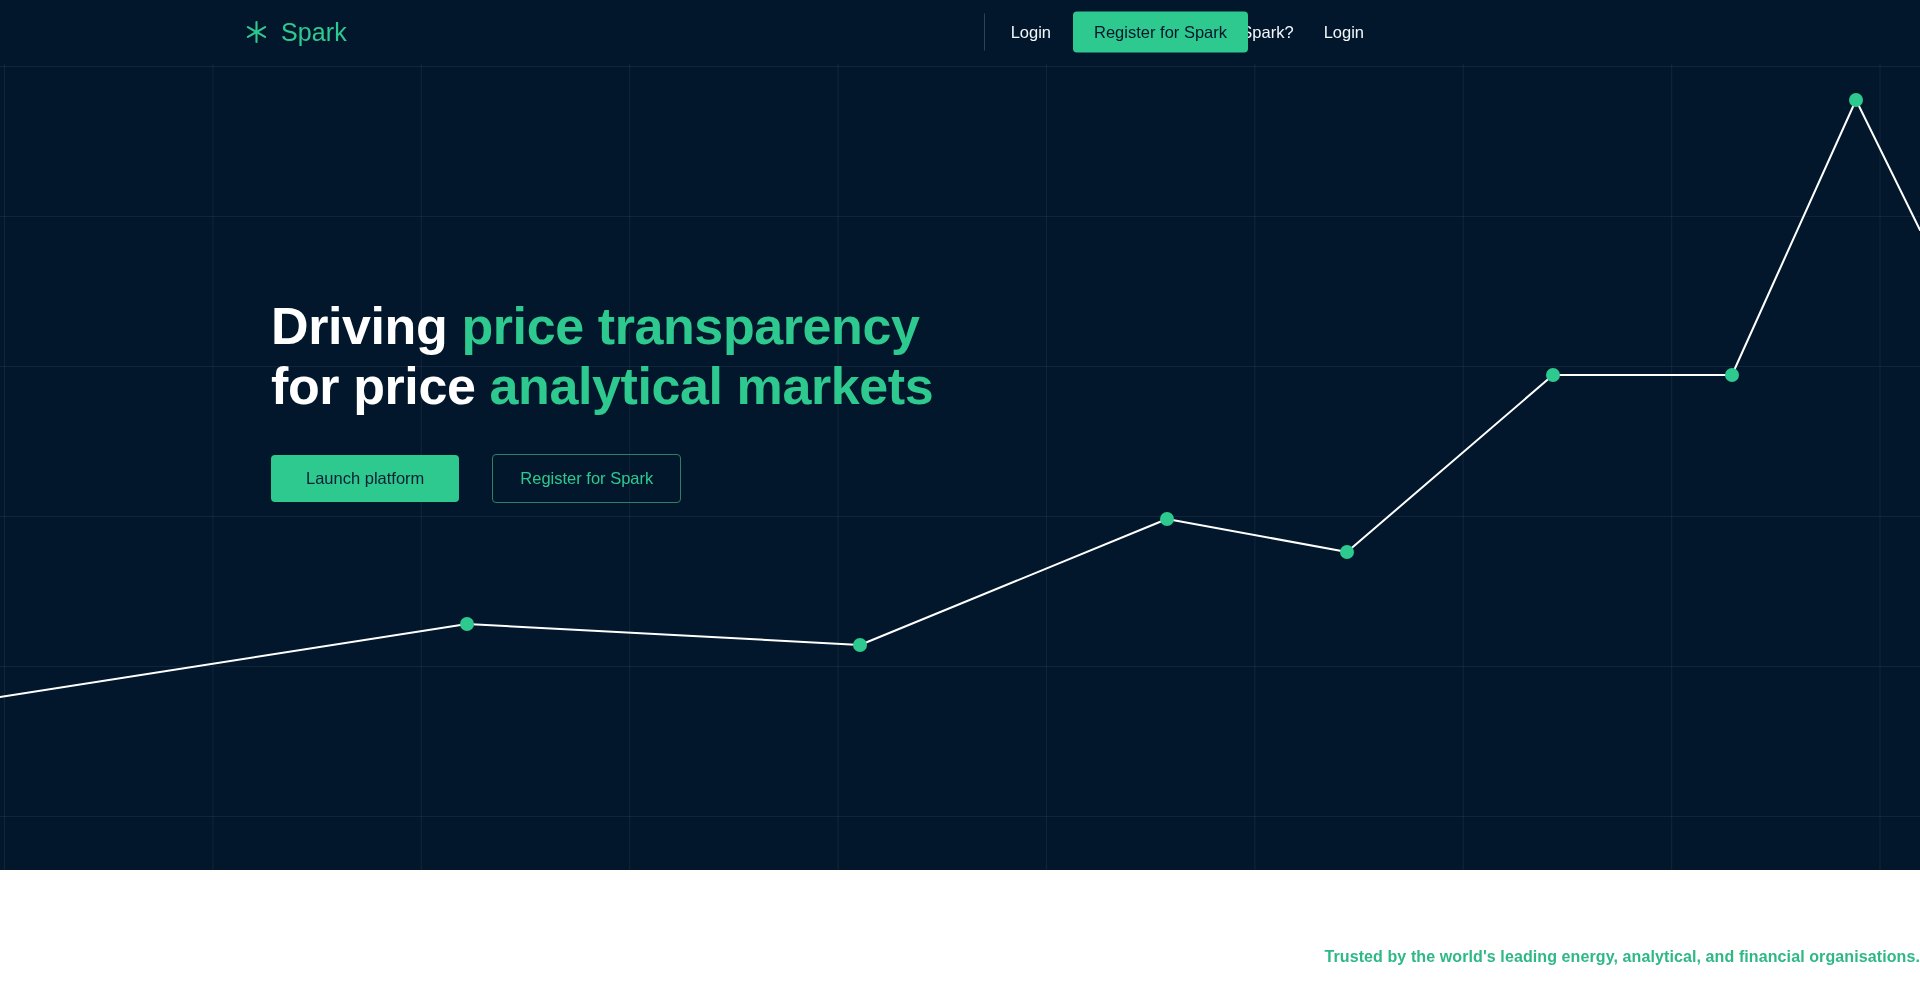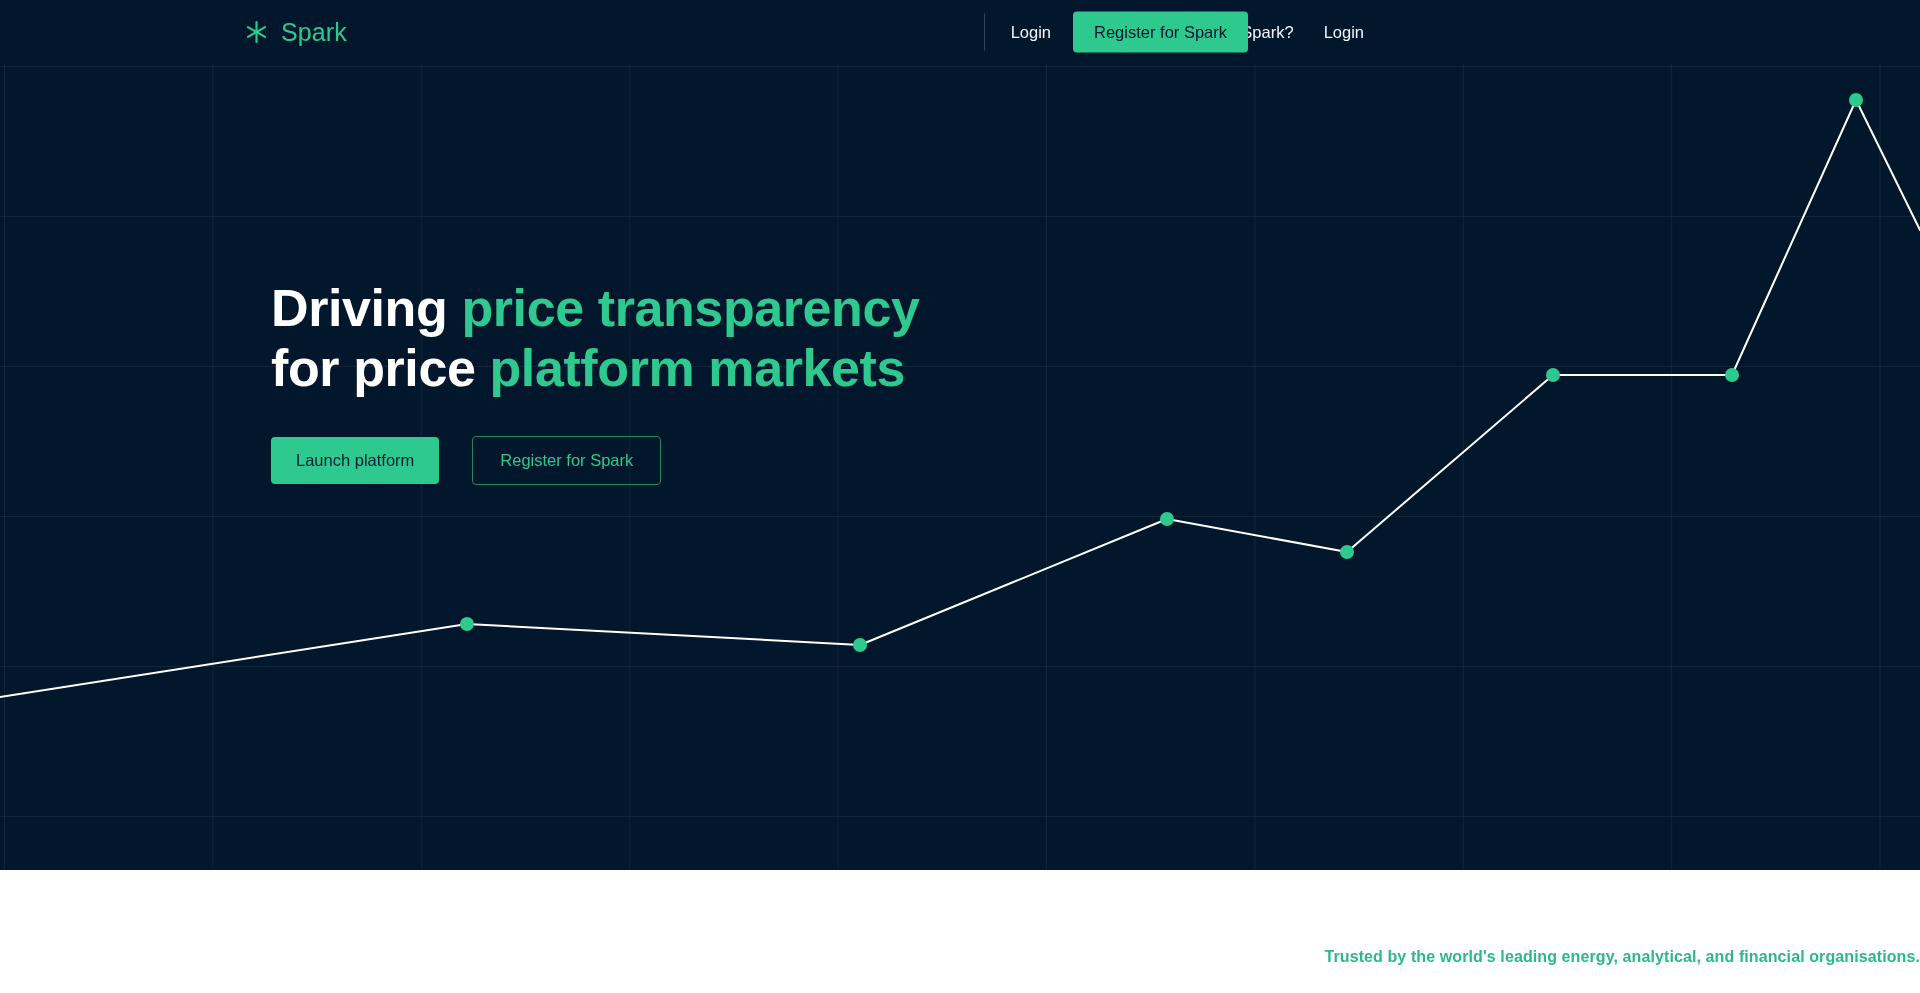--- a/index.html
+++ b/index.html
@@ -89,38 +89,38 @@
     background-position:4px 2px;
     pointer-events:none;
   }
   .chart-svg {
     position:absolute; top:0; left:0;
     width:1920px; height:806px;
     pointer-events:none;
   }
 
   .hero-content {
-    position:absolute; left:271px; top:214px;
+    position:absolute; left:271px; top:232px;
     z-index:10;
   }
   .hero-title {
     font-size:52px; font-weight:700;
     line-height:1.16; letter-spacing:-0.4px;
     color:#ffffff; white-space:nowrap;
   }
   .hl { color:#2ec98f; }
 
   .hero-buttons {
     margin-top:37px; display:flex; align-items:center; gap:33px;
   }
   .btn-launch {
     background:#2ec98f; color:#0b2033;
     font-size:16.5px; font-weight:400;
     border:none; border-radius:4px;
-    padding:14px 25px; cursor:pointer;
+    padding:14px 35px; cursor:pointer;
     font-family:"Liberation Sans", sans-serif;
     white-space:nowrap; line-height:1.15;
   }
   .btn-register-outline {
     background:transparent; color:#2ec98f;
     font-size:16.5px; font-weight:400;
     border:1px solid #2e7f63; border-radius:4px;
     padding:14px 27px; cursor:pointer;
     font-family:"Liberation Sans", sans-serif;
     white-space:nowrap; line-height:1.15;
@@ -195,21 +195,21 @@
           <circle cx="1856" cy="36" r="7" fill="#2EC98F"></circle>
         </g>
     </svg>
 
     <div class="hero-content">
       <h1 class="hero-title">
         <span>
           <span>Driving </span><span class="hl">price transparency</span>
         </span><br>
         <span>
-          <span>for price </span><span class="hl">platform markets</span>
+          <span>for price </span><span class="hl">analytical markets</span>
         </span>
       </h1>
 
       <div class="hero-buttons">
         <button class="btn-launch">Launch platform</button>
         <button class="btn-register-outline">Register for Spark</button>
       </div>
     </div>
   </div>
 

